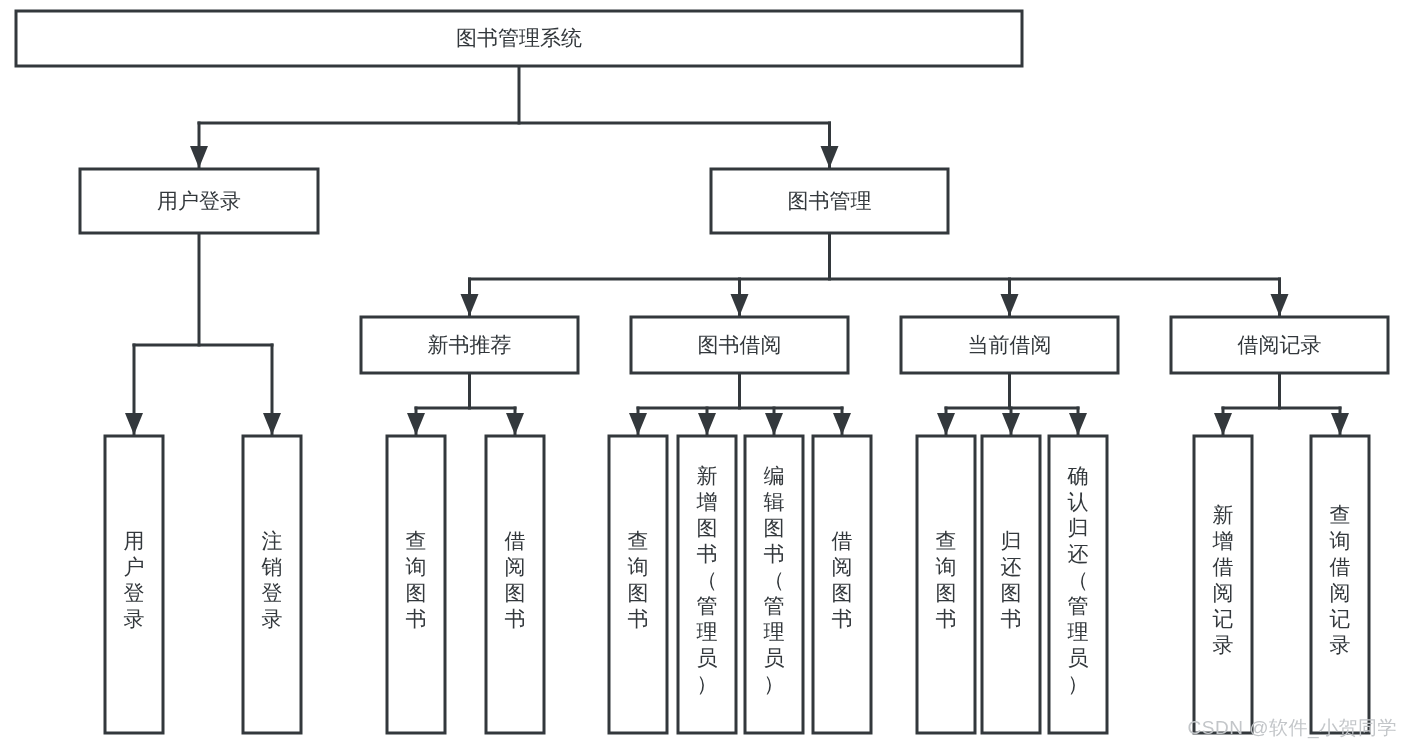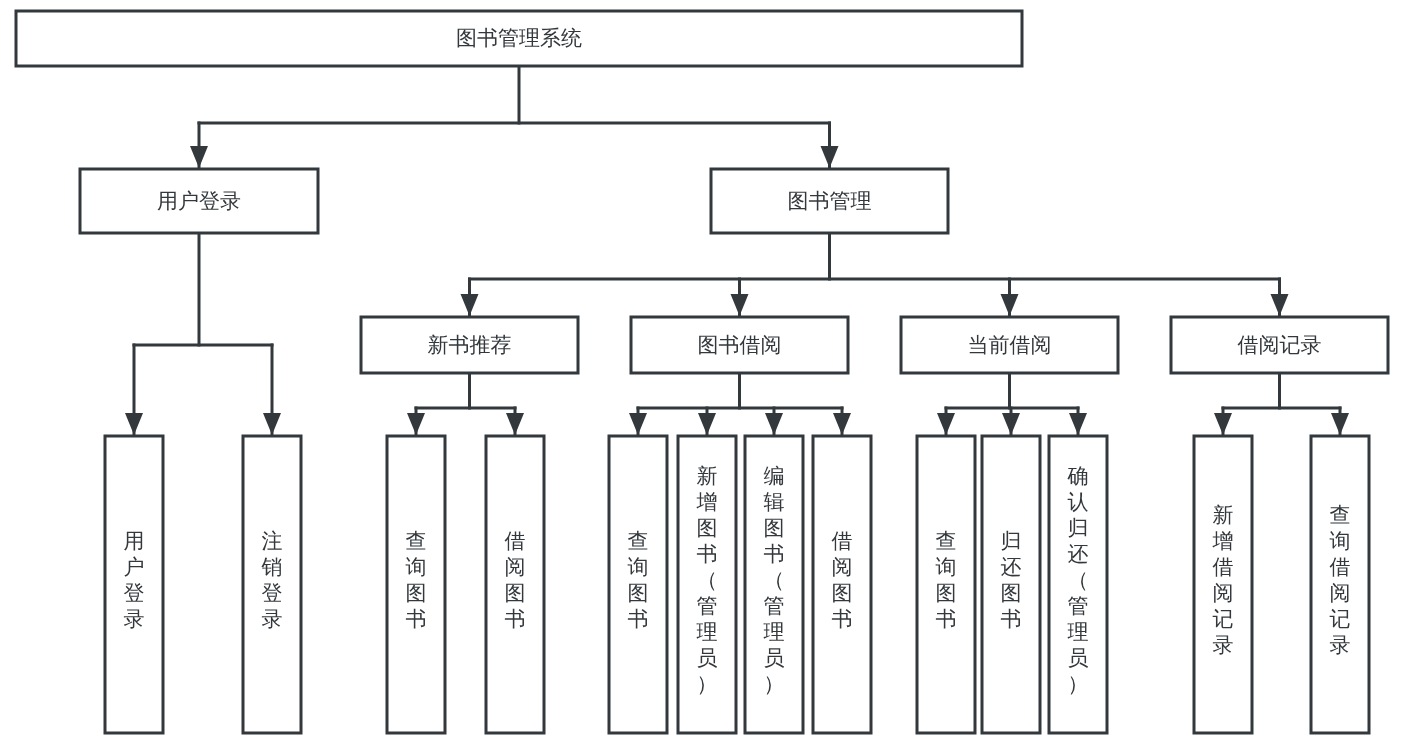--- a/index.html
+++ b/index.html
@@ -201,13 +201,14 @@
         <g>
           <rect x="1194" y="436" width="58" height="297" class="node-box"></rect>
           <text x="1223" class="node-label-vertical"><tspan x="1223" y="521.5">新</tspan><tspan x="1223" y="547.5">增</tspan><tspan x="1223" y="573.5">借</tspan><tspan x="1223" y="599.5">阅</tspan><tspan x="1223" y="625.5">记</tspan><tspan x="1223" y="651.5">录</tspan></text>
         </g>
         <g>
           <rect x="1311" y="436" width="58" height="297" class="node-box"></rect>
           <text x="1340" class="node-label-vertical"><tspan x="1340" y="521.5">查</tspan><tspan x="1340" y="547.5">询</tspan><tspan x="1340" y="573.5">借</tspan><tspan x="1340" y="599.5">阅</tspan><tspan x="1340" y="625.5">记</tspan><tspan x="1340" y="651.5">录</tspan></text>
         </g>
       </g>
   </svg>
+  <div class="watermark-text">CSDN @软件_小贺同学</div>
 </div>
 
 </body></html>

